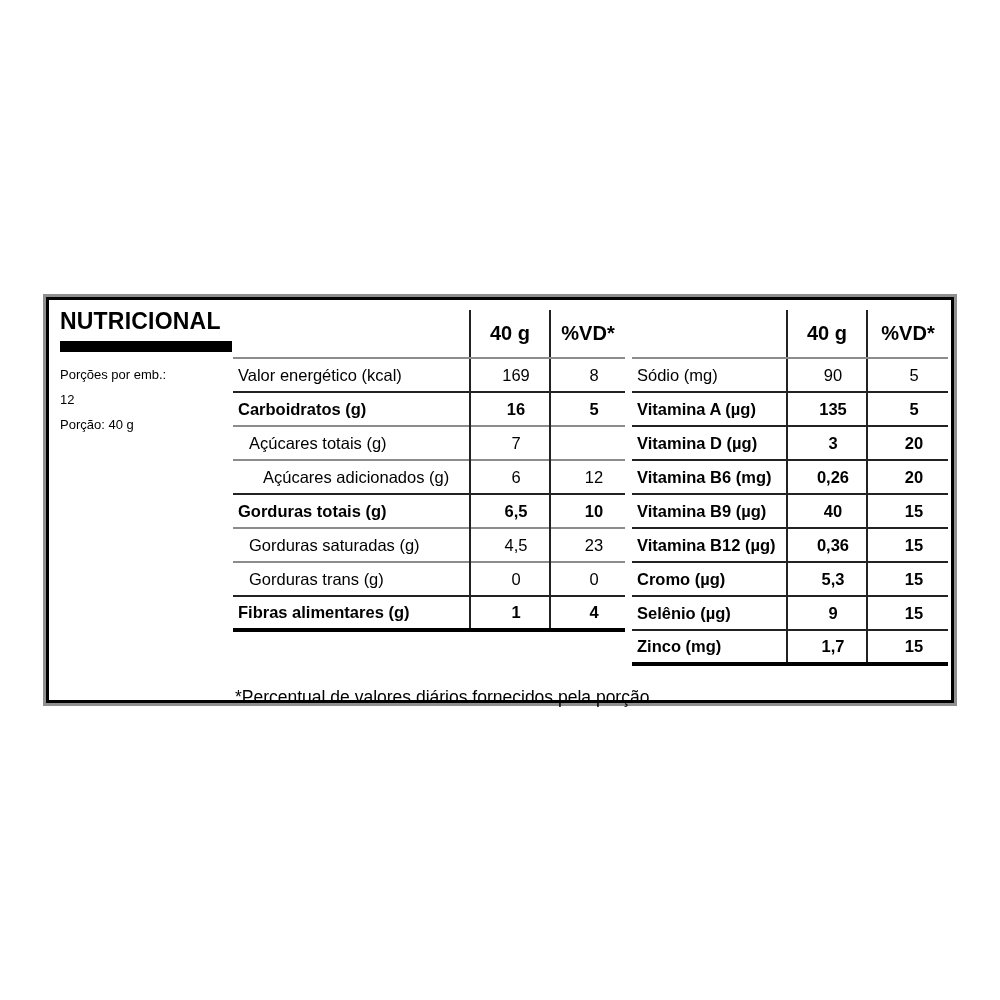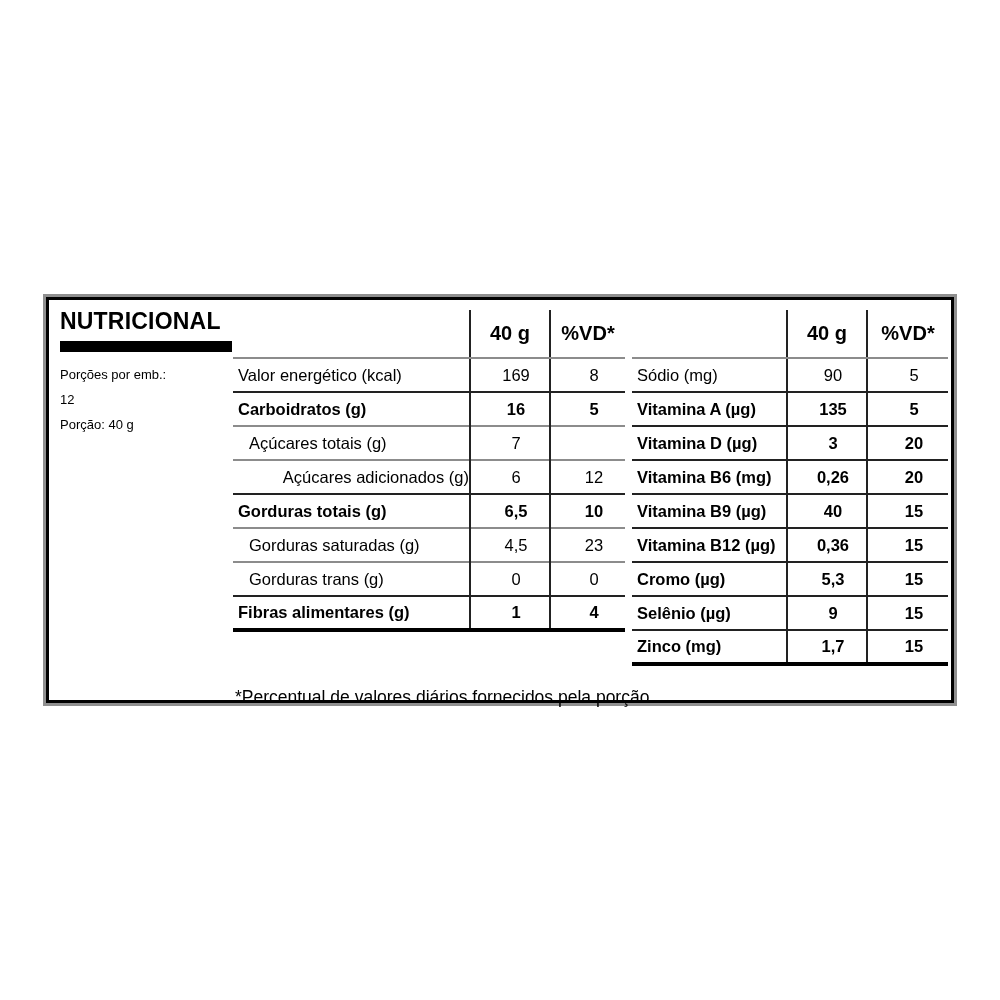--- a/index.html
+++ b/index.html
@@ -23,21 +23,21 @@
   table { border-collapse: collapse; table-layout: fixed; }
   table.t-left  { width: 392px; }
   table.t-right { width: 316px; }
   th, td { font-size: 16.5px; overflow: hidden; white-space: nowrap; }
   thead th { height: 48px; vertical-align: middle; font-weight: bold; font-size: 20px;
              border-bottom: 2px solid #8c8c8c; }
   tbody td { height: 34px; vertical-align: middle; padding-left: 12px; }
   .c-amt, .c-dv { text-align: center; border-left: 2px solid #222; }
   .c-lbl { text-align: left; padding-left: 5px; }
   td.ind1 { padding-left: 16px; }
-  td.ind2 { padding-left: 30px; text-align: right; }
+  td.ind2 { padding-left: 30px; }
   tr.main > td { border-top: 2px solid #222; font-weight: bold; }
   tr.sub  > td { border-top: 2px solid #8c8c8c; }
   tbody tr:last-child > td { border-bottom: 4px solid #000; }
 
   .footnote { position: absolute; left: 186px; top: 375px; font-size: 17.5px; margin-top: 12px; }
 </style>
 </head>
 <body>
 
 <div class="label-box">

